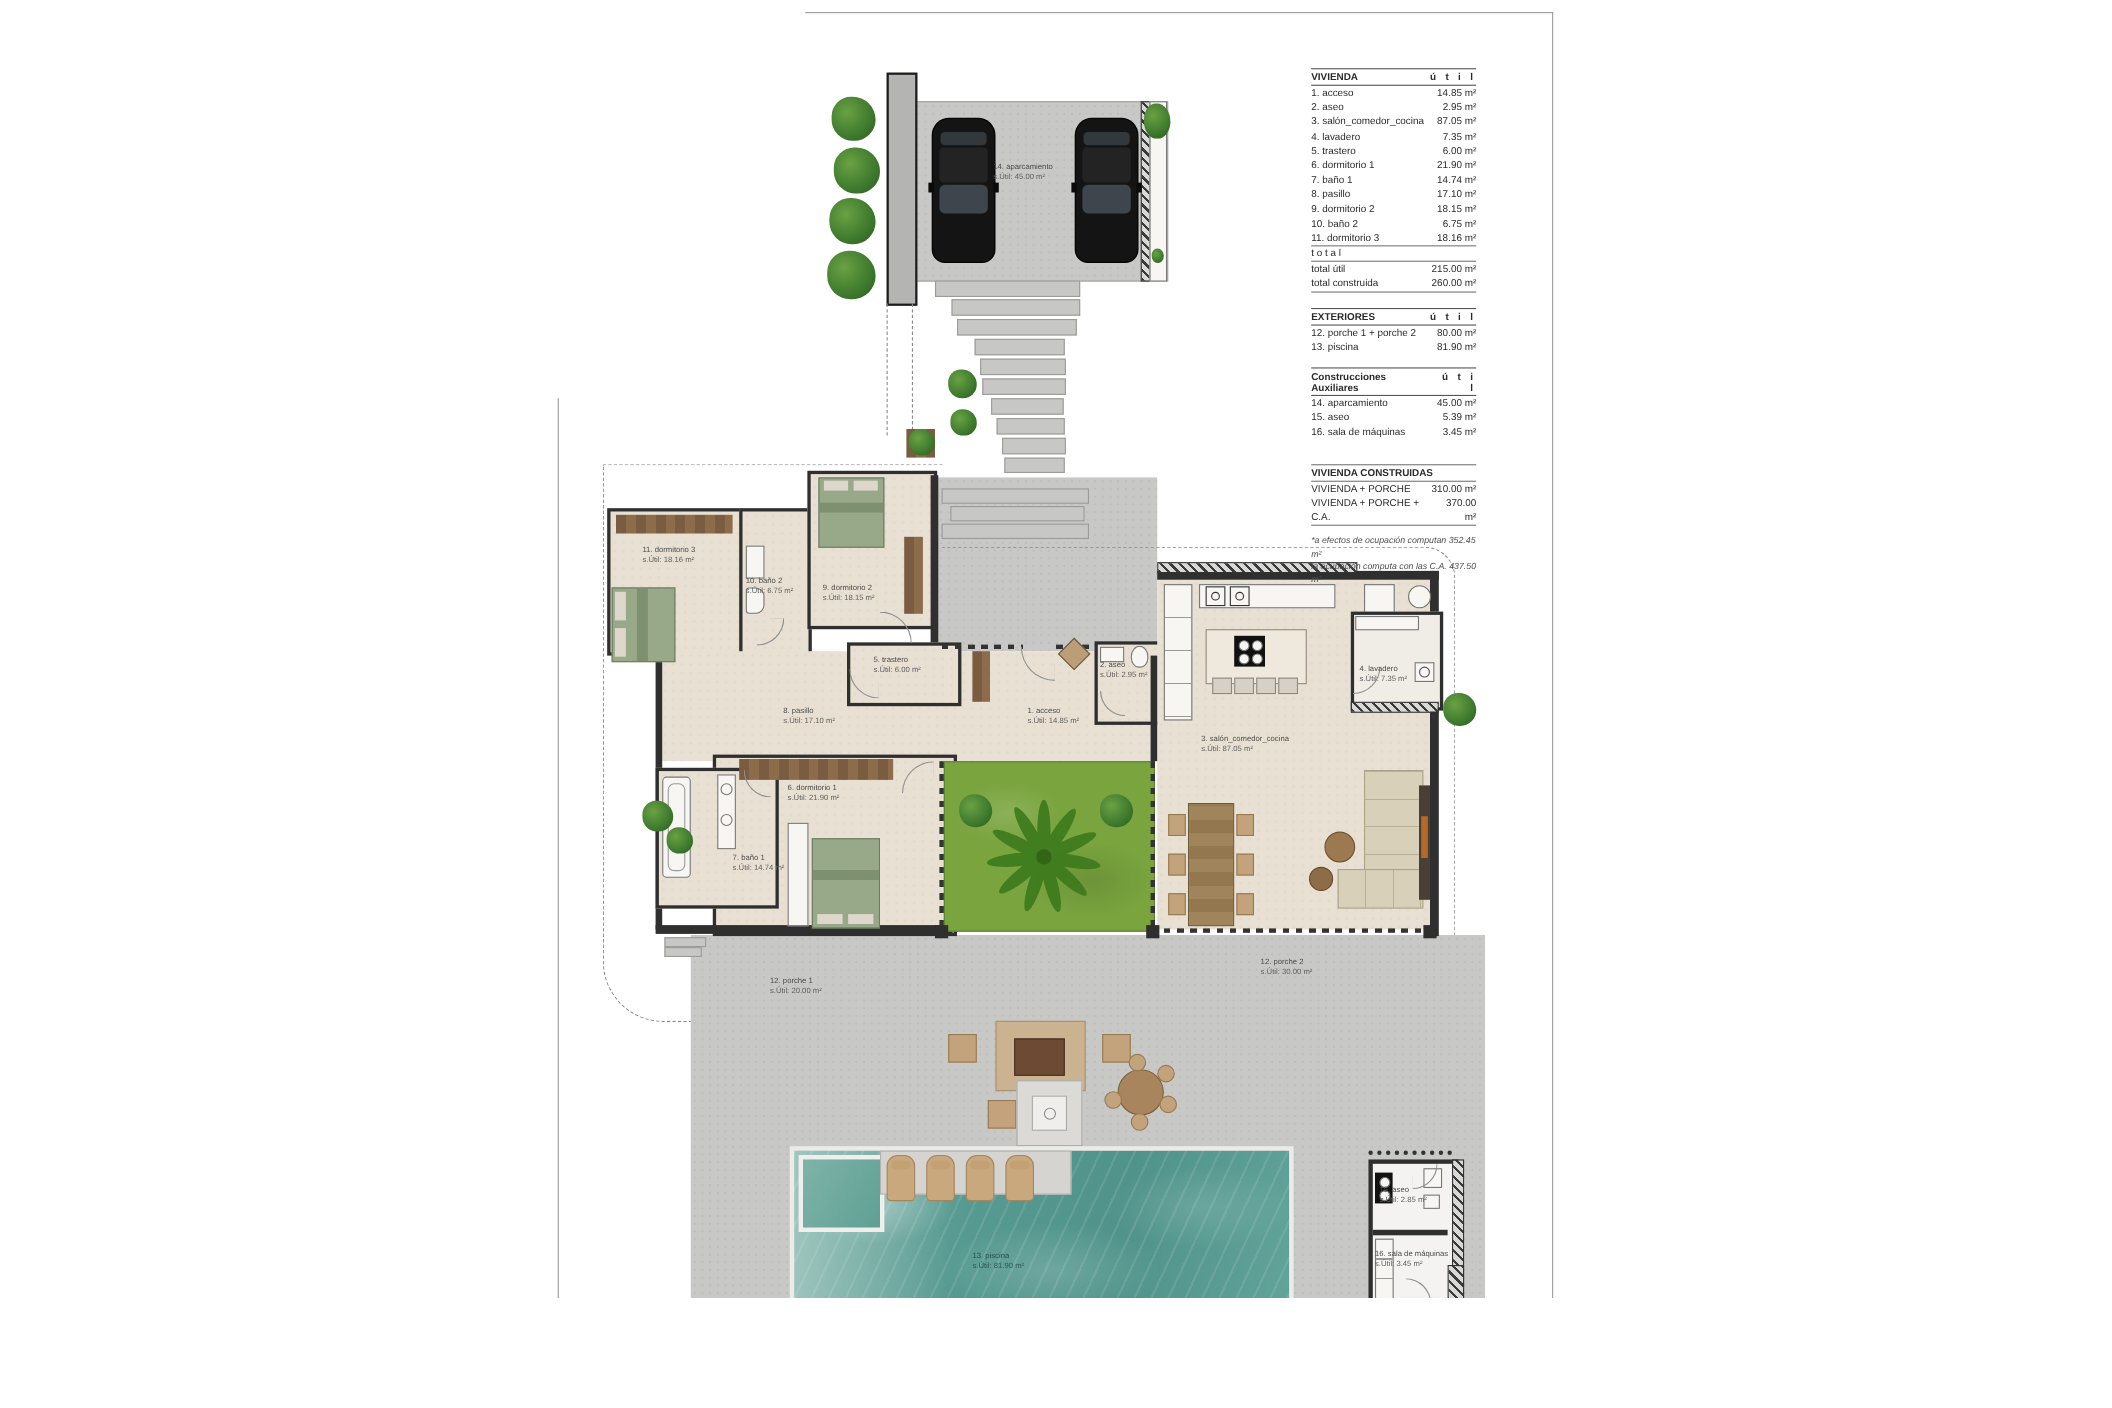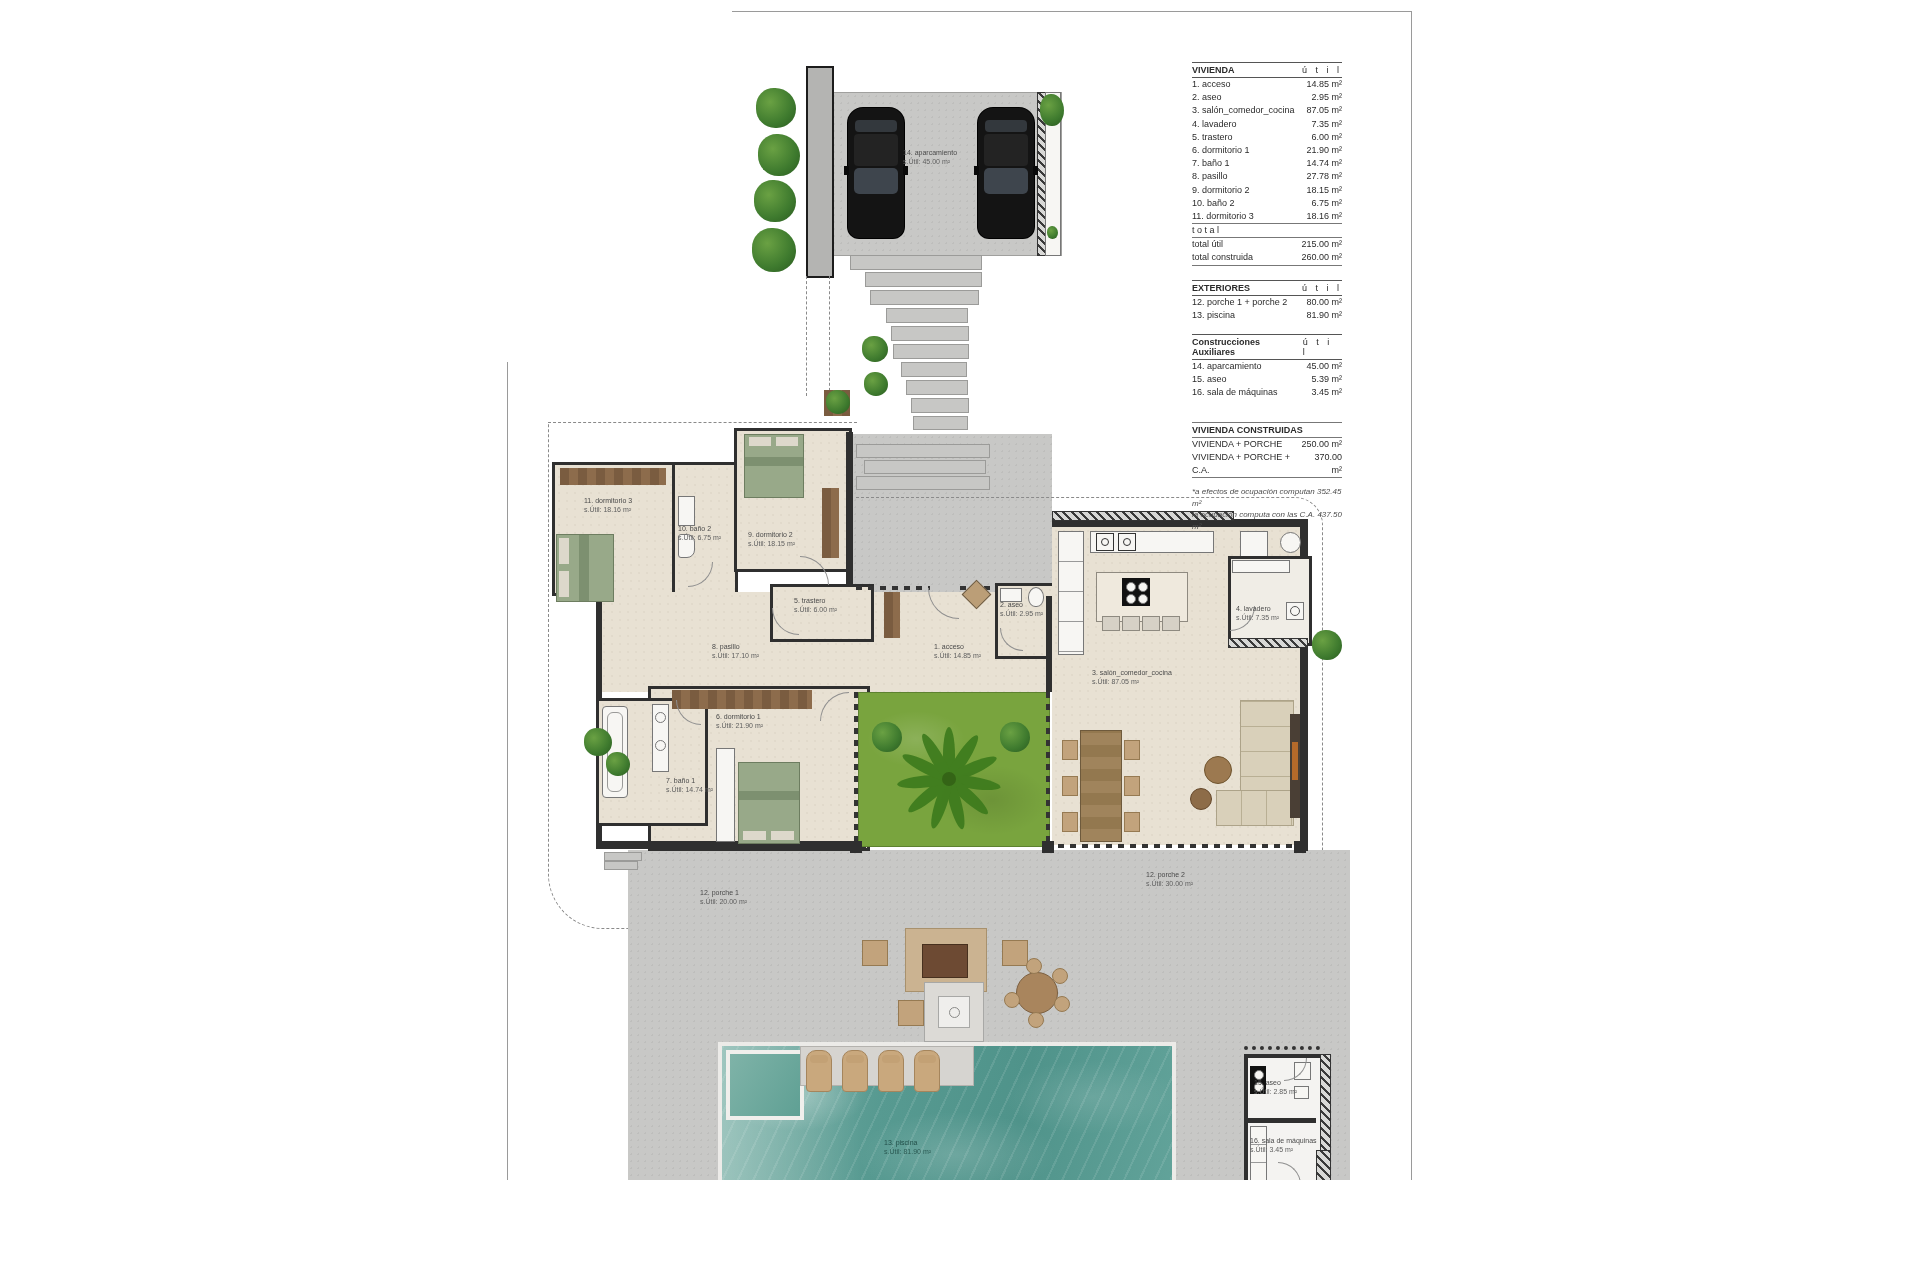--- a/index.html
+++ b/index.html
@@ -5,21 +5,21 @@
   html,body{margin:0;padding:0;background:#fff;font-family:"Liberation Sans",sans-serif;}
   #canvas{position:relative;width:1920px;height:1180px;background:#ffffff;overflow:hidden;border-radius:31px;}
   .px{position:absolute;}
   
   .bline{position:absolute;background:#9a9a9a;}
   
   #legend{position:absolute;left:1192px;top:62px;width:150px;color:#2b2b2b;font-size:9px;}
   .lsec{margin:0;}
   .lhd{display:flex;justify-content:space-between;font-weight:bold;font-size:9px;
        border-top:1px solid #555;border-bottom:1px solid #555;padding:2px 0 2px 0;}
-  .lhd .unit{font-weight:normal;letter-spacing:3px;}
+  .lhd .unit{font-weight:bold;letter-spacing:3px;text-align:right;}
   .lrow{display:flex;justify-content:space-between;line-height:13.2px;}
   .lrow .v{text-align:right;}
   .ltot{border-top:1px solid #777;border-bottom:1px solid #777;line-height:13px;}
   .ltotals{border-bottom:1px solid #777;}
   .lfoot{font-style:italic;font-size:8px;color:#4d4d4d;line-height:11.5px;margin-top:8px;}
   
   .concrete{background:#c8c8c6;background-image:radial-gradient(rgba(0,0,0,.05) 1px, transparent 1px);background-size:7px 7px;}
   .floor{background:#e8e1d3;background-image:radial-gradient(rgba(120,100,70,.06) 1px, transparent 1px);background-size:8px 8px;}
   .room{position:absolute;border:3px solid #2f2f2f;}
   .wall{position:absolute;background:#2f2f2f;}
@@ -406,21 +406,21 @@
       <div class="lrow">
           <span>6. dormitorio 1</span>
           <span class="v">21.90 m²</span>
         </div>
       <div class="lrow">
           <span>7. baño 1</span>
           <span class="v">14.74 m²</span>
         </div>
       <div class="lrow">
           <span>8. pasillo</span>
-          <span class="v">27.78 m²</span>
+          <span class="v">17.10 m²</span>
         </div>
       <div class="lrow">
           <span>9. dormitorio 2</span>
           <span class="v">18.15 m²</span>
         </div>
       <div class="lrow">
           <span>10. baño 2</span>
           <span class="v">6.75 m²</span>
         </div>
       <div class="lrow">
@@ -473,21 +473,21 @@
           <span class="v">3.45 m²</span>
         </div>
     </div>
 
     <div class="lsec" style="margin-top:22px;">
       <div class="lhd" style="border-top:1px solid #777;border-bottom:none;">
           <span>VIVIENDA CONSTRUIDAS</span>
         </div>
       <div class="lrow" style="border-top:1px solid #777;">
           <span>VIVIENDA + PORCHE</span>
-          <span class="v">250.00 m²</span>
+          <span class="v">310.00 m²</span>
         </div>
       <div class="lrow ltotals">
           <span>VIVIENDA + PORCHE + C.A.</span>
           <span class="v">370.00 m²</span>
         </div>
     </div>
 
     <div class="lfoot">
       <div>*a efectos de ocupación computan 352.45 m²</div>
       <div>la ocupación computa con las C.A. 437.50 m²</div>

